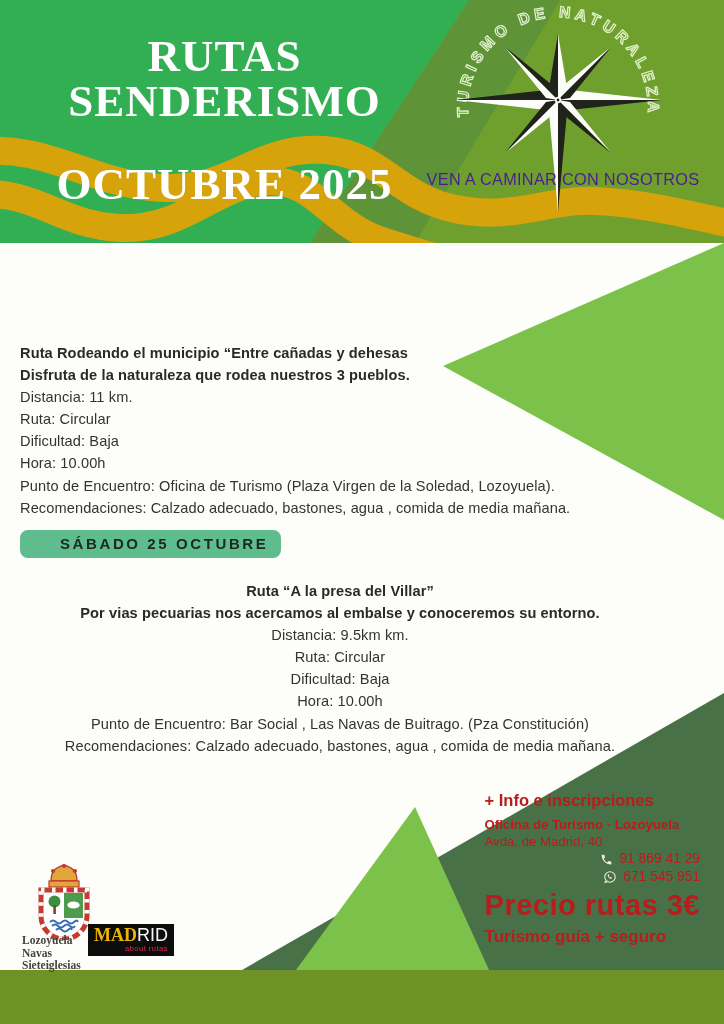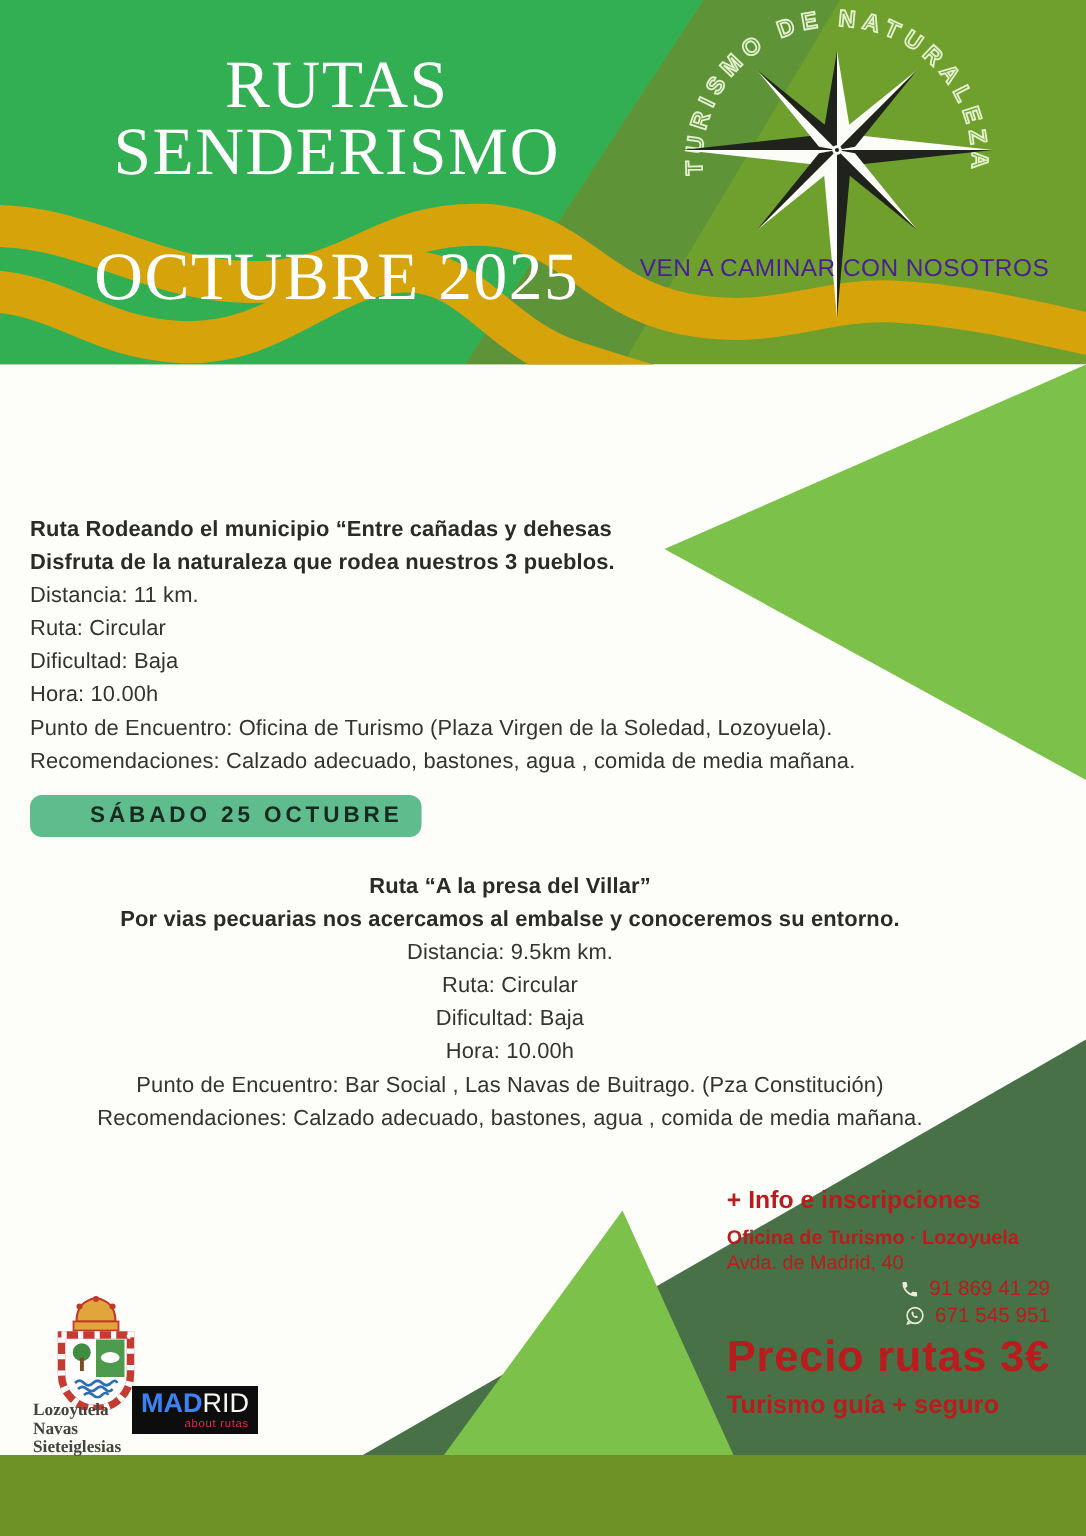--- a/index.html
+++ b/index.html
@@ -6,21 +6,21 @@
   .poster{
     position:relative;width:724px;height:1024px;overflow:hidden;
     background:#FDFDFA;font-family:"Liberation Sans",sans-serif;
     margin:0 auto;
   }
   .bg-svg{position:absolute;inset:0;z-index:0;}
   
   .main-title{
     position:absolute;left:12px;top:34px;width:425px;text-align:center;z-index:2;
     font-family:"Liberation Serif","DejaVu Serif",serif;color:#FFFFFF;
-    font-size:45px;letter-spacing:1px;line-height:1;font-weight:400;
+    font-size:45px;letter-spacing:1px;line-height:1;font-weight:700;
   }
   .main-title .line2{margin-top:38px;}
   .tagline{
     position:absolute;left:412px;top:170px;width:302px;z-index:2;
     text-align:center;color:#4c1d95;font-weight:normal;font-size:16.3px;letter-spacing:.3px;
   }
   .compass-wrap{position:absolute;left:430px;top:0;z-index:1;}
   
   .badge{
     position:absolute;left:20px;z-index:2;display:inline-block;
@@ -48,21 +48,21 @@
   .muni-name{
     position:absolute;left:22px;top:934px;z-index:2;
     font-family:"Liberation Serif","DejaVu Serif",serif;font-weight:bold;
     font-size:11.5px;line-height:12.6px;color:#44443C;
   }
   .madrid-logo{
     position:absolute;left:88px;top:924px;z-index:2;background:#0D0D0D;
     padding:2px 6px 3px 6px;line-height:1;
   }
   .madrid-logo .l1{font-size:18px;font-weight:bold;letter-spacing:0;}
-  .madrid-logo .mad{color:#3b82f6;}
+  .madrid-logo .mad{color:#eab308;font-family:Liberation Serif, serif;}
   .madrid-logo .rid{color:#F7F7F4;font-weight:400;}
   .madrid-logo .sub{color:#E8274B;font-size:7.5px;text-align:right;margin-top:1px;letter-spacing:.5px;}
 </style>
 </head>
 <body>
 
 <div class="poster">
 
   <svg class="bg-svg" width="724" height="1024" viewBox="0 0 724 1024">
     <defs>

